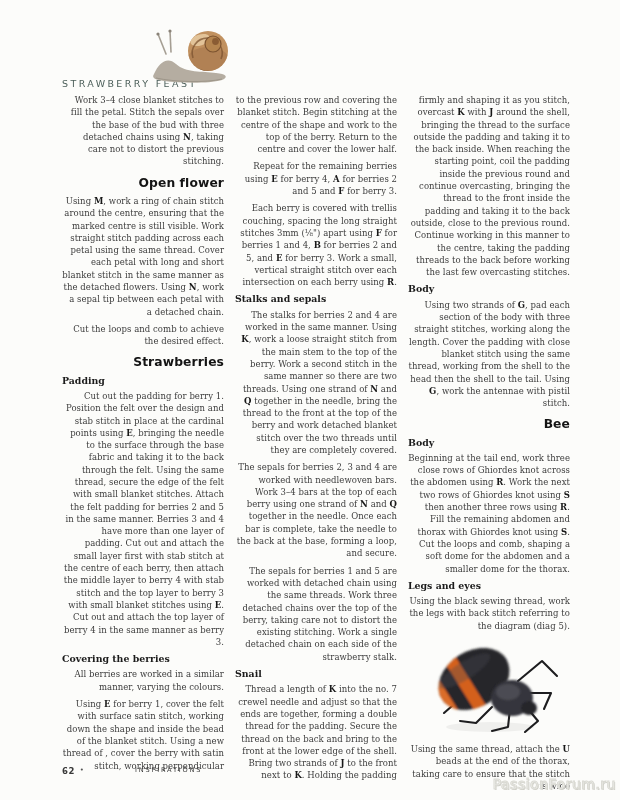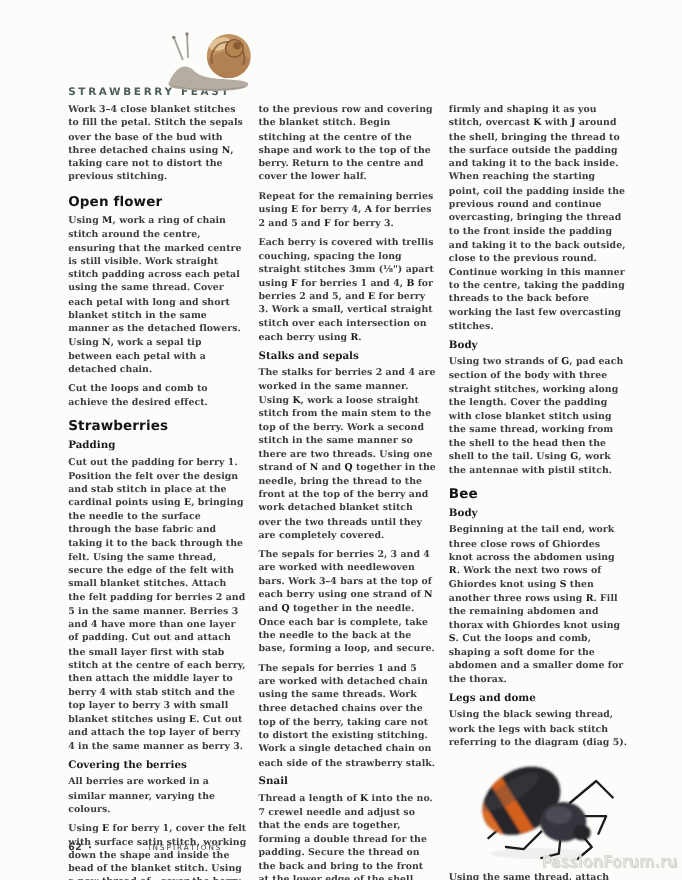--- a/index.html
+++ b/index.html
@@ -4,49 +4,49 @@
 <style>
   html,body { margin:0; padding:0; background:#ffffff; }
   .page {
     position:relative; width:620px; height:800px;
     background:#fcfcfa; overflow:hidden;
     font-family:"DejaVu Serif", serif; color:#3c3c3c;
   }
   
   .masthead {
     position:absolute; left:62px; top:78px;
-    font-family:"DejaVu Sans", sans-serif; font-weight:bold;
+    font-family:"DejaVu Sans", sans-serif; font-weight:normal;
     font-size:9.5px; letter-spacing:2.4px; color:#4c5f5a;
   }
   .snail-fig { position:absolute; left:150px; top:26px; width:92px; height:64px; }
 
   
   .columns { position:absolute; left:62px; top:94px; width:509px; display:flex; gap:11px; }
   .col { flex:0 0 162px; width:162px; }
   .col p {
     font-size:8.5px; line-height:12.3px; margin:0 0 5px; color:#3c3c3c;
-    text-align:left; letter-spacing:0.05px;font-weight:bold;
+    text-align:right; letter-spacing:0.05px;
   }
   .col p b { color:#181818; }
   .col h2 {
     font-family:"DejaVu Sans", sans-serif; font-weight:bold;
     font-size:12.3px; line-height:1.15; color:#141414;
-    margin:8px 0 5px; letter-spacing:0.1px;
+    margin:8px 0 5px; letter-spacing:0.1px;text-align:right;
   }
   .col h3 {
     font-size:9.4px; line-height:1.2; color:#1b1b1b;
     margin:4px 0 4px; font-weight:bold;
   }
   .bee-figure { margin:4px 0 6px; display:flex; justify-content:center; }
 
   
   .footer {
     position:absolute; left:62px; top:766px;
     font-family:"DejaVu Sans", sans-serif; color:#3a3a3a;
-    display:flex; align-items:center; gap:5px;
+    display:flex; gap:5px;
   }
   .footer .pnum { font-weight:bold; font-size:8.5px; letter-spacing:0.5px; }
   .footer .dot  { font-size:7px; color:#555; }
   .footer .mag  { font-size:6.6px; letter-spacing:1.8px;margin-left:46px; }
 
   
   .watermark {
     position:absolute; right:4px; top:776px;
     font-family:"DejaVu Sans", sans-serif; font-weight:normal;
     font-size:14px; letter-spacing:0.5px;
@@ -114,21 +114,21 @@
         <h3>Snail</h3>
         <p>Thread a length of <b>K</b> into the no. 7 crewel needle and adjust so that the ends are together, forming a double thread for the padding. Secure the thread on the back and bring to the front at the lower edge of the shell. Bring two strands of <b>J</b> to the front next to <b>K</b>. Holding the padding</p>
       </div>
     <div class="col">
         <p>firmly and shaping it as you stitch, overcast <b>K</b> with <b>J</b> around the shell, bringing the thread to the surface outside the padding and taking it to the back inside. When reaching the starting point, coil the padding inside the previous round and continue overcasting, bringing the thread to the front inside the padding and taking it to the back outside, close to the previous round. Continue working in this manner to the centre, taking the padding threads to the back before working the last few overcasting stitches.</p>
         <h3>Body</h3>
         <p>Using two strands of <b>G</b>, pad each section of the body with three straight stitches, working along the length. Cover the padding with close blanket stitch using the same thread, working from the shell to the head then the shell to the tail. Using <b>G</b>, work the antennae with pistil stitch.</p>
         <h2>Bee</h2>
         <h3>Body</h3>
         <p>Beginning at the tail end, work three close rows of Ghiordes knot across the abdomen using <b>R</b>. Work the next two rows of Ghiordes knot using <b>S</b> then another three rows using <b>R</b>. Fill the remaining abdomen and thorax with Ghiordes knot using <b>S</b>. Cut the loops and comb, shaping a soft dome for the abdomen and a smaller dome for the thorax.</p>
-        <h3>Legs and dome</h3>
+        <h3>Legs and eyes</h3>
         <p>Using the black sewing thread, work the legs with back stitch referring to the diagram (diag 5).</p>
         <div class="bee-figure">
     <svg width="142" height="100" viewBox="0 0 142 100">
       <defs>
         <clipPath id="abdClip">
                 <ellipse cx="0" cy="0" rx="38" ry="28"></ellipse>
               </clipPath>
         <filter id="fuzz" x="-20%" y="-20%" width="140%" height="140%">
           <feGaussianBlur stdDeviation="0.9"></feGaussianBlur>
         </filter>

